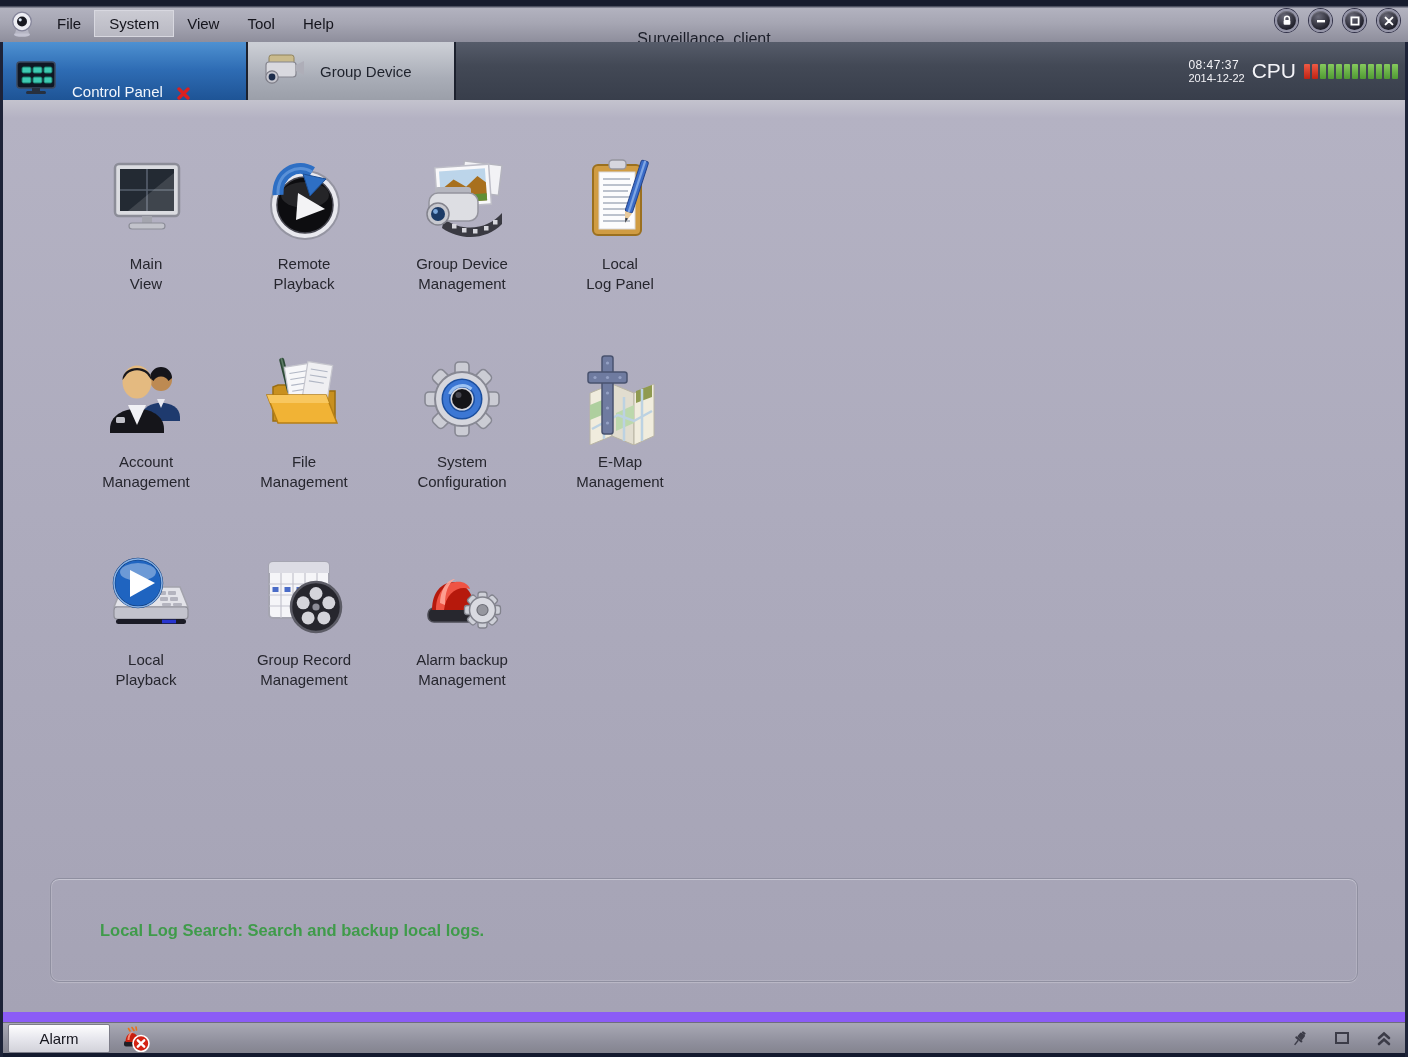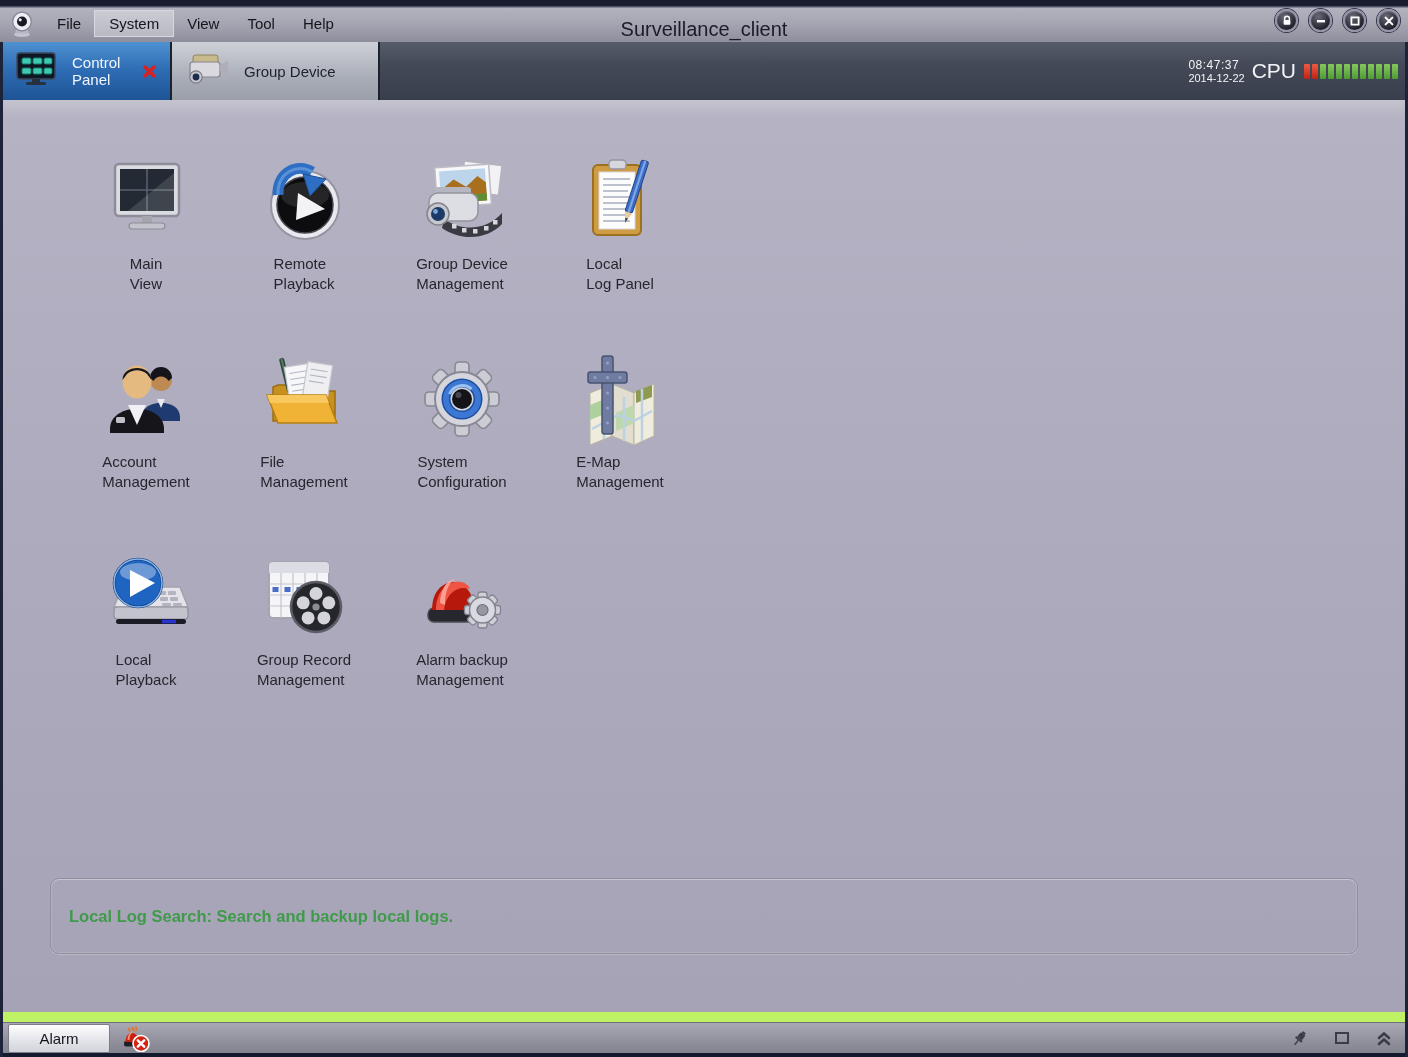--- a/index.html
+++ b/index.html
@@ -1,41 +1,41 @@
 <!DOCTYPE html>
 <html><head>
 <meta charset="utf-8">
 <style>
   * { margin:0; padding:0; box-sizing:border-box; }
   html,body { width:1408px; height:1057px; background:#10141f; font-family:"Liberation Sans",sans-serif; overflow:hidden; }
-  .window { position:relative; width:1408px; height:1057px; background:#bef264;border-radius:29px; }
+  .window { position:relative; width:1408px; height:1057px; background:#8b5cf6;border-radius:29px; }
 
   
   .titlebar { position:absolute; top:0; left:0; width:100%; height:42px;
     background:linear-gradient(180deg,#171c2e 0%,#171c2e 13%,#b2b2bf 20%,#a6a6b3 55%,#8e8e9c 100%);
     display:flex; align-items:center; }
   .app-icon { margin:6px 8px 0 9px; width:26px; height:26px; }
   .menubar { display:flex; align-items:center; margin-top:5px; }
   .menu-item { padding:4px 14px; font-size:15px; color:#14141c; cursor:default; }
   .menu-item.active { background:linear-gradient(#cbcbd3,#b9b9c3); outline:1px solid #d8d8e0; }
-  .window-title { position:absolute; left:50%; top:18px; transform:translateX(-50%);
-    font-size:20px; color:#1a1d28; }
+  .window-title { position:absolute; left:50%; top:30px; transform:translateX(-50%);
+    font-size:16px; color:#1a1d28; }
   .window-controls { position:absolute; right:8px; top:9px; display:flex; gap:11px; }
   .win-btn { width:23px; height:23px; border-radius:50%;
     background:radial-gradient(circle at 38% 30%,#6a6a78,#20202b 72%);
     border:2px solid #9595a8; box-shadow:0 0 0 1px #33334a, inset 0 1px 1px rgba(255,255,255,.25);
     display:flex; align-items:center; justify-content:center; cursor:pointer; }
 
   
   .tabbar { position:absolute; top:42px; left:0; width:100%; height:58px;
     background:linear-gradient(180deg,#565c6a 0%,#434956 40%,#383e4b 100%);
     display:flex; align-items:stretch; }
   .tab { display:flex; align-items:center; padding:0 14px; border-right:2px solid #1c212e; cursor:pointer; }
   .tab .tab-label { font-size:15px; margin-left:14px; }
-  .tab.active { width:172px; background:linear-gradient(180deg,#4e91d1 0%,#2e6cb4 48%,#1e5496 100%); }
+  .tab.active { width:248px; background:linear-gradient(180deg,#4e91d1 0%,#2e6cb4 48%,#1e5496 100%);align-items:flex-end; }
   .tab.active .tab-label { color:#f2f6fc; }
   .tab.inactive { background:linear-gradient(180deg,#ccCFD6 0%,#c9ccd3 8%,#a9adb7 62%,#9b9fa9 100%); }
   .tab.inactive .tab-label { color:#1e222c; }
   .tab-gd { width:208px; } .tab-mv { width:186px; }
   .tab-close { margin-left:14px; display:flex; cursor:pointer; }
 
   .status-cluster { margin-left:auto; display:flex; align-items:center; padding-right:10px; }
   .clock { color:#f4f4f8; text-align:left; margin-right:5px; line-height:1; }
   .clock .time { font-size:12px; letter-spacing:.5px; }
   .clock .date { font-size:11px; margin-top:2px; }
@@ -45,26 +45,26 @@
   .cpu-meter .seg.red { background:linear-gradient(#ef5a44,#c02314); }
   .cpu-meter .seg.green { background:linear-gradient(#86ca5d,#4f9a33); }
 
   
   .content { position:absolute; top:100px; left:0; width:100%; height:912px;
     background:linear-gradient(180deg,#c4c3ce 0%,#b4b2c3 2%,#adabbd 45%,#a5a3b5 100%); }
   .icon-grid { position:absolute; left:67px; top:55px; display:grid;
     grid-template-columns:repeat(4,158px); grid-auto-rows:198px; }
   .cp-item { display:flex; flex-direction:column; align-items:center; cursor:pointer; }
   .cp-icon { width:92px; height:92px; }
-  .cp-label { margin-top:7px; text-align:left; font-size:15px; line-height:20px; color:#26262e; }
-
-  .info-box { position:absolute; left:50px; right:50px; top:778px; height:76px;
+  .cp-label { margin-top:7px; text-align:center; font-size:15px; line-height:20px; color:#26262e; }
+
+  .info-box { position:absolute; left:50px; right:50px; top:778px; height:104px;
     border:1px solid #8f8fa0; border-radius:9px;
     box-shadow:inset 0 1px 0 #c6c5d2, inset 0 0 0 1px rgba(255,255,255,.15), 0 1px 1px rgba(255,255,255,.25);
-    display:flex; align-items:center; }
+    display:flex; align-items:center;padding-left:31px; }
   .info-text { padding-left:18px; font-size:16.5px; font-weight:bold; color:#3f9b4a; }
 
   
   .bottombar { position:absolute; bottom:0; left:0; width:100%; height:35px;
     background:linear-gradient(180deg,#a9a9b5 0%,#8d8d9a 70%,#84848f 100%);
     border-top:1px solid #6f6f7c; border-bottom:4px solid #141a2e;
     display:flex; align-items:center; }
   .alarm-btn { margin-left:8px; width:102px; height:29px; font-size:15px; color:#16161e;
     background:linear-gradient(180deg,#fefefe 0%,#e9e9ef 45%,#d2d2da 100%);
     border:1px solid #7d7d89; border-radius:2px; font-family:"Liberation Sans",sans-serif; cursor:pointer; }

